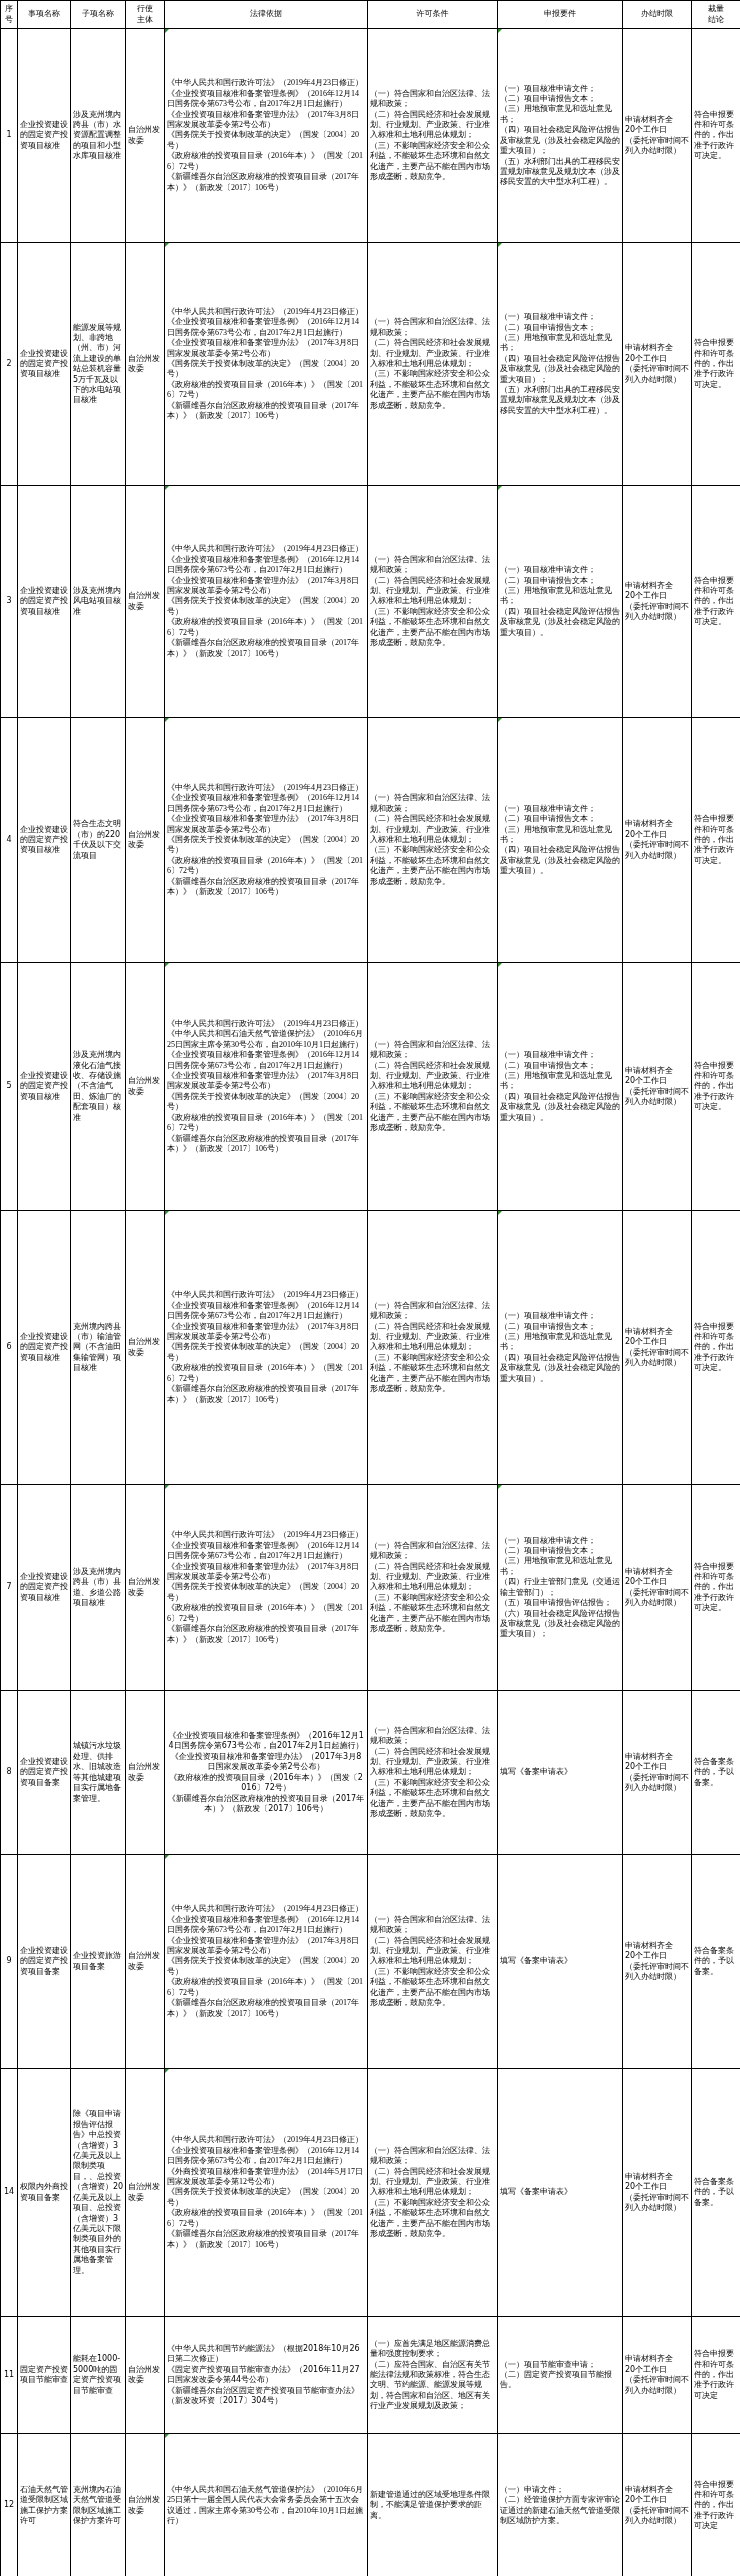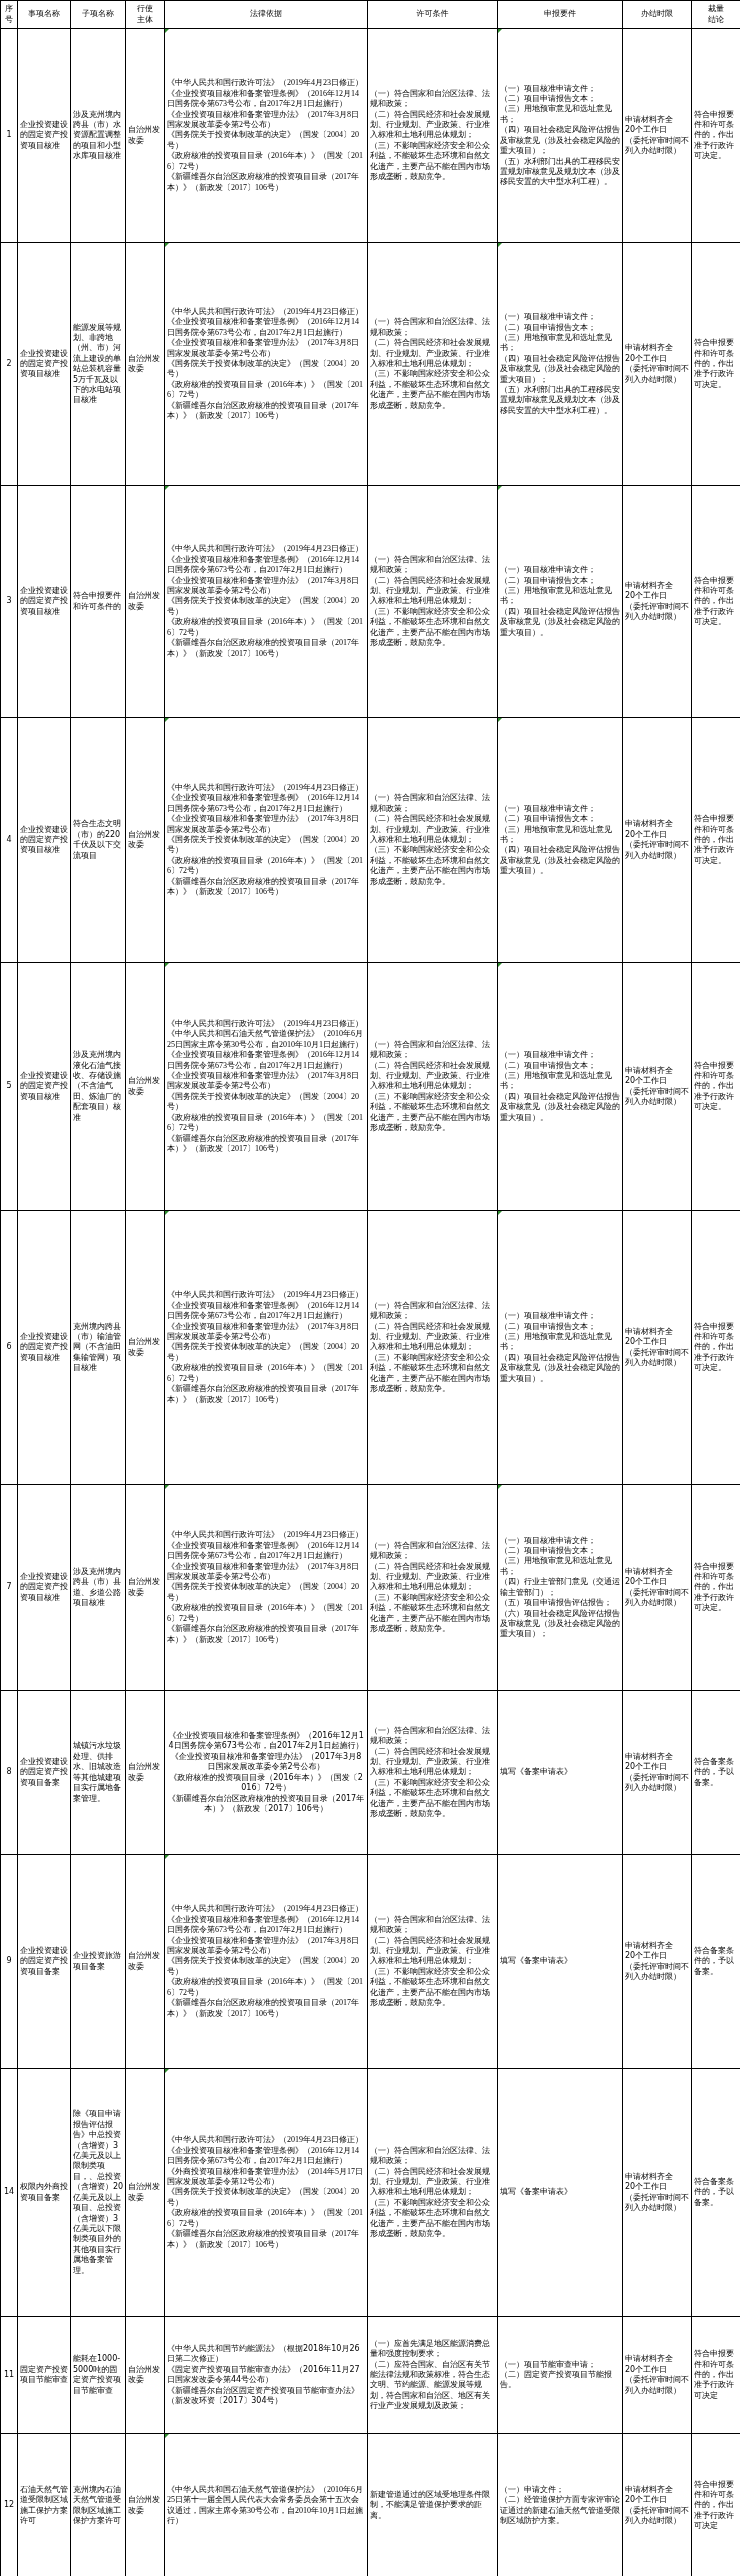--- a/index.html
+++ b/index.html
@@ -120,21 +120,21 @@
 （四）项目社会稳定风险评估报告及审核意见（涉及社会稳定风险的重大项目）；
 （五）水利部门出具的工程移民安置规划审核意见及规划文本（涉及移民安置的大中型水利工程）。</td>
           <td class="cell-time-limit">申请材料齐全
 20个工作日
 （委托评审时间不列入办结时限）</td>
           <td class="cell-conclusion">符合申报要件和许可条件的，作出准予行政许可决定。</td>
         </tr>
         <tr class="body-row" style="height: 232px;">
           <td class="cell-index">3</td>
           <td class="cell-item-name">企业投资建设的固定资产投资项目核准</td>
-          <td class="cell-sub-name">符合申报要件和许可条件的</td>
+          <td class="cell-sub-name">涉及克州境内风电站项目核准</td>
           <td class="cell-authority">自治州发改委</td>
           <td class="cell-legal-basis marked">《中华人民共和国行政许可法》（2019年4月23日修正）
 《企业投资项目核准和备案管理条例》（2016年12月14日国务院令第673号公布，自2017年2月1日起施行）
 《企业投资项目核准和备案管理办法》（2017年3月8日国家发展改革委令第2号公布）
 《国务院关于投资体制改革的决定》（国发〔2004〕20号）
 《政府核准的投资项目目录（2016年本）》（国发〔2016〕72号）
 《新疆维吾尔自治区政府核准的投资项目目录（2017年本）》（新政发〔2017〕106号）</td>
           <td class="cell-permit-conditions">（一）符合国家和自治区法律、法规和政策；
 （二）符合国民经济和社会发展规划、行业规划、产业政策、行业准入标准和土地利用总体规划；
 （三）不影响国家经济安全和公众利益，不能破坏生态环境和自然文化遗产，主要产品不能在国内市场形成垄断，鼓励竞争。</td>

